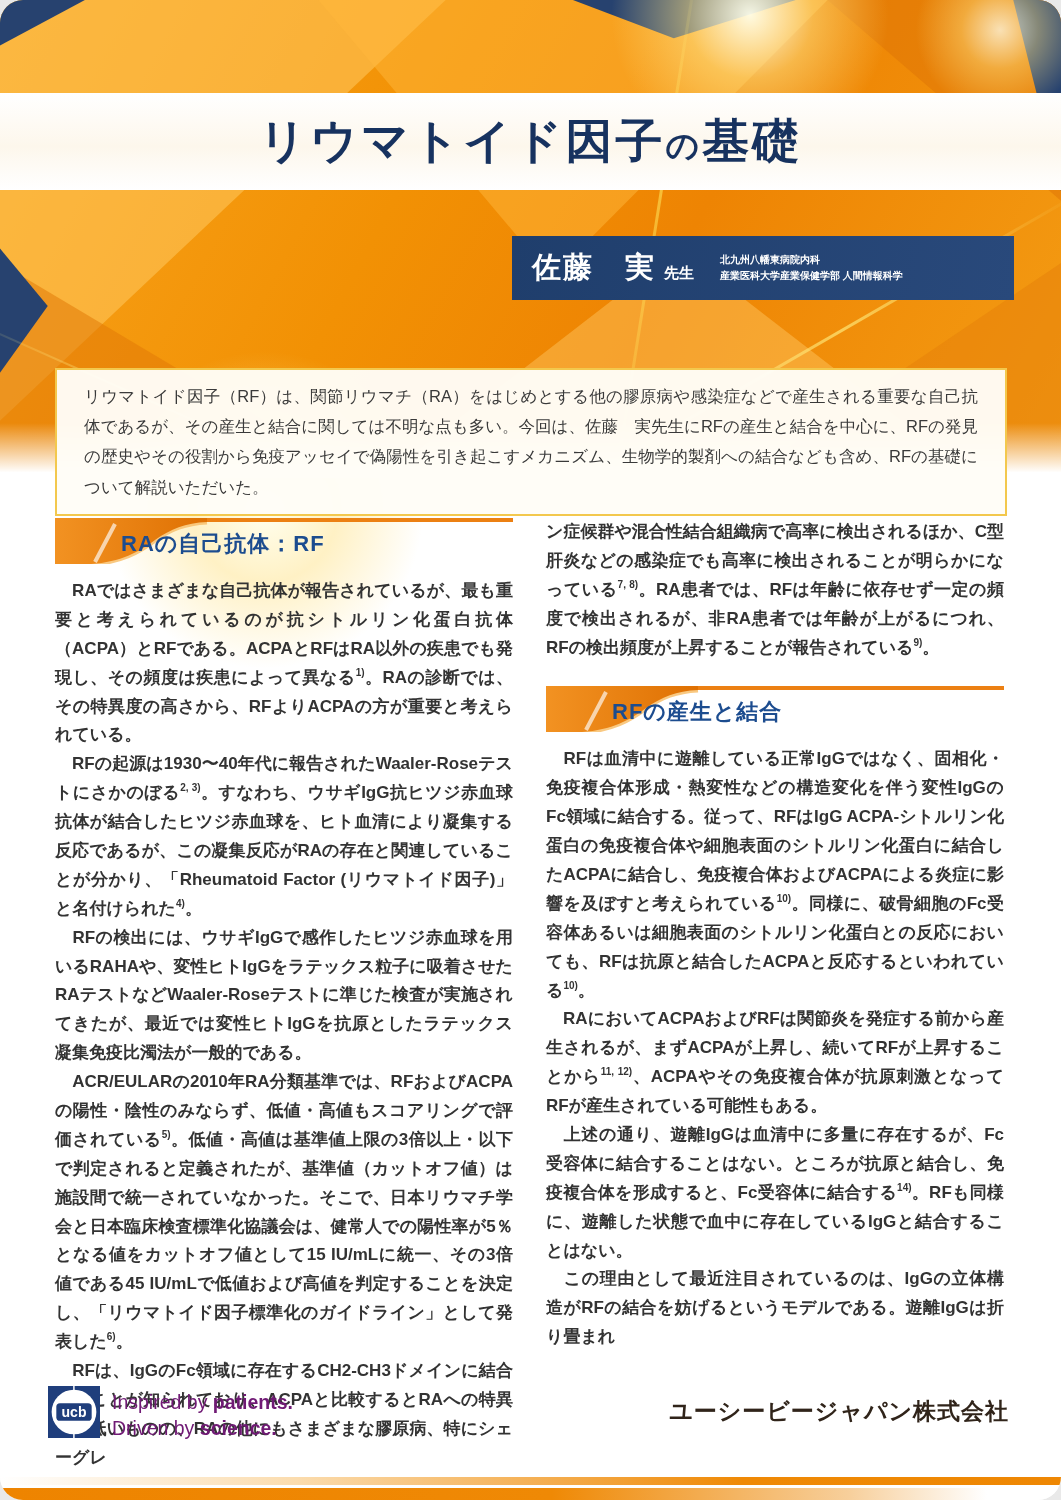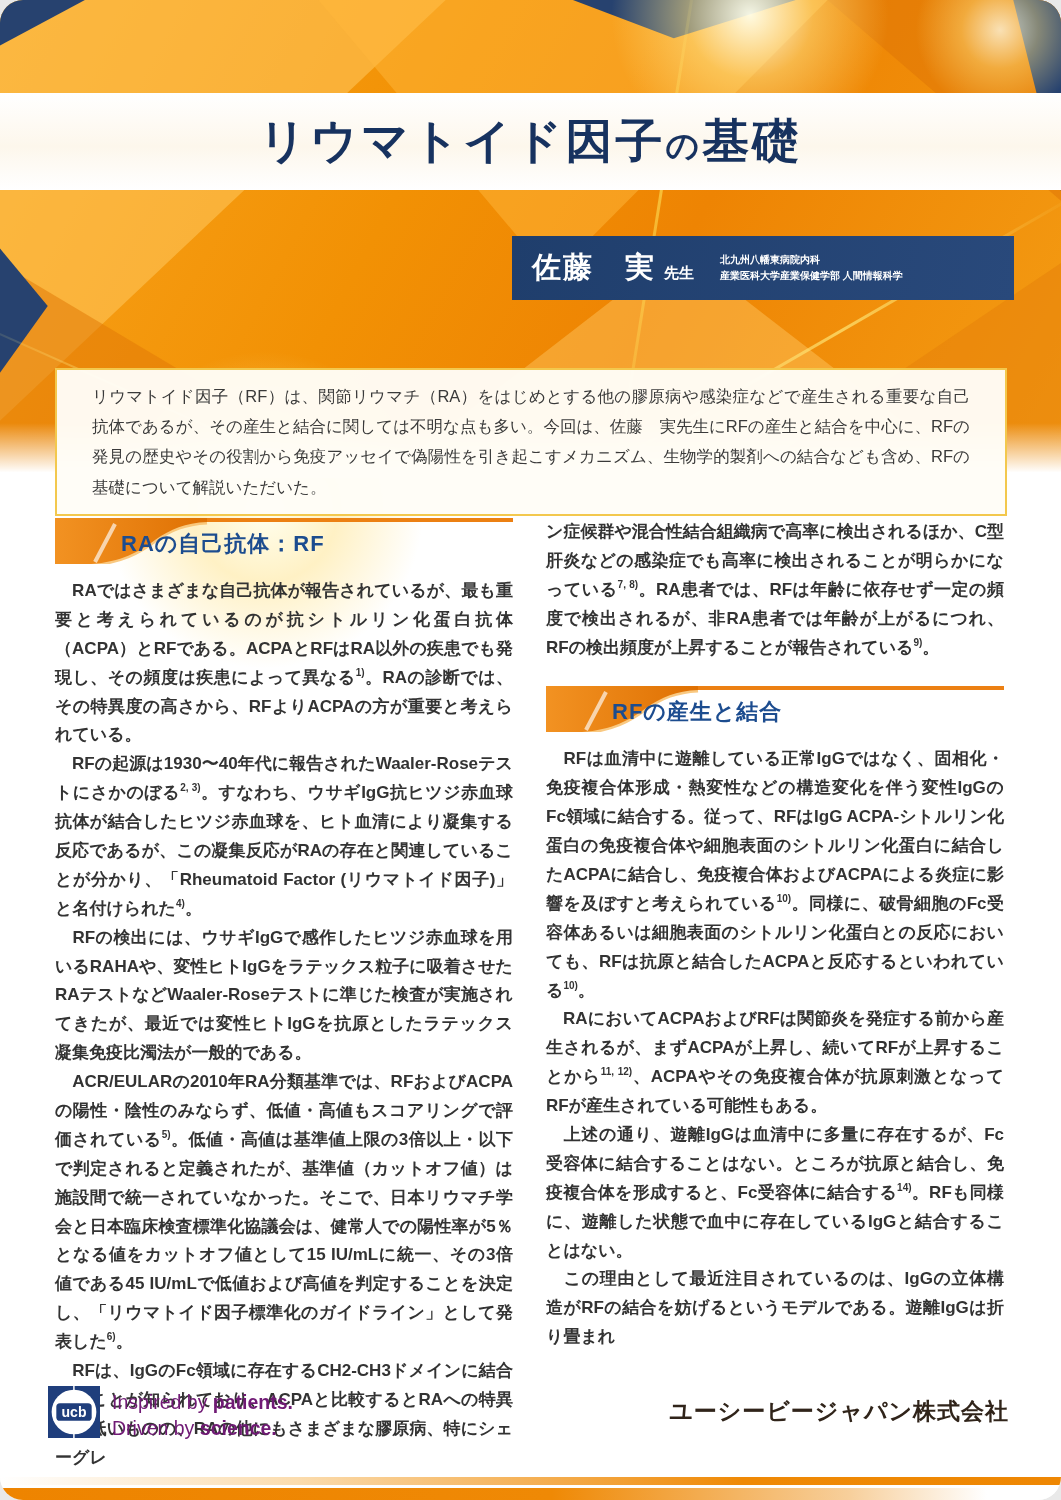--- a/index.html
+++ b/index.html
@@ -46,21 +46,21 @@
   .author-box{position:absolute;left:512px;top:236px;width:502px;height:64px;
               background:linear-gradient(100deg,#1f3e6c 0%,#29497b 100%);
               display:flex;align-items:center;box-sizing:border-box;padding:0 14px 0 20px;color:#fff;}
   .author-name{font-size:29px;font-weight:800;letter-spacing:2px;white-space:nowrap;}
   .author-hono{font-size:15px;font-weight:700;margin:10px 0 0 8px;white-space:nowrap;}
   .author-affil{margin-left:26px;font-size:10px;font-weight:700;line-height:1.65;white-space:nowrap;}
 
   
   .lead-box{position:absolute;left:55px;top:368px;width:952px;min-height:94px;box-sizing:border-box;
             background:rgba(255,253,247,.97);border:2px solid #f3c84d;
-            padding:11px 35px 12px;font-size:16.5px;line-height:1.83;color:#3a3a3a;text-align:justify;}
+            padding:11px 27px 12px;font-size:16.5px;line-height:1.83;color:#3a3a3a;text-align:justify;}
 
   
   .columns{position:absolute;top:518px;left:55px;width:952px;display:flex;gap:33px;}
   .col{width:458px;}
   .para{margin:0;font-size:17px;line-height:1.7;text-align:justify;color:#333;
         overflow-wrap:anywhere;font-weight:bold;}
   .para sup{font-size:10px;line-height:0;vertical-align:super;}
   .sec-head{position:relative;height:46px;margin:0 0 13px 0;}
   .sec-head + .para{margin-top:0;}
   .para + .sec-head{margin-top:24px;}

